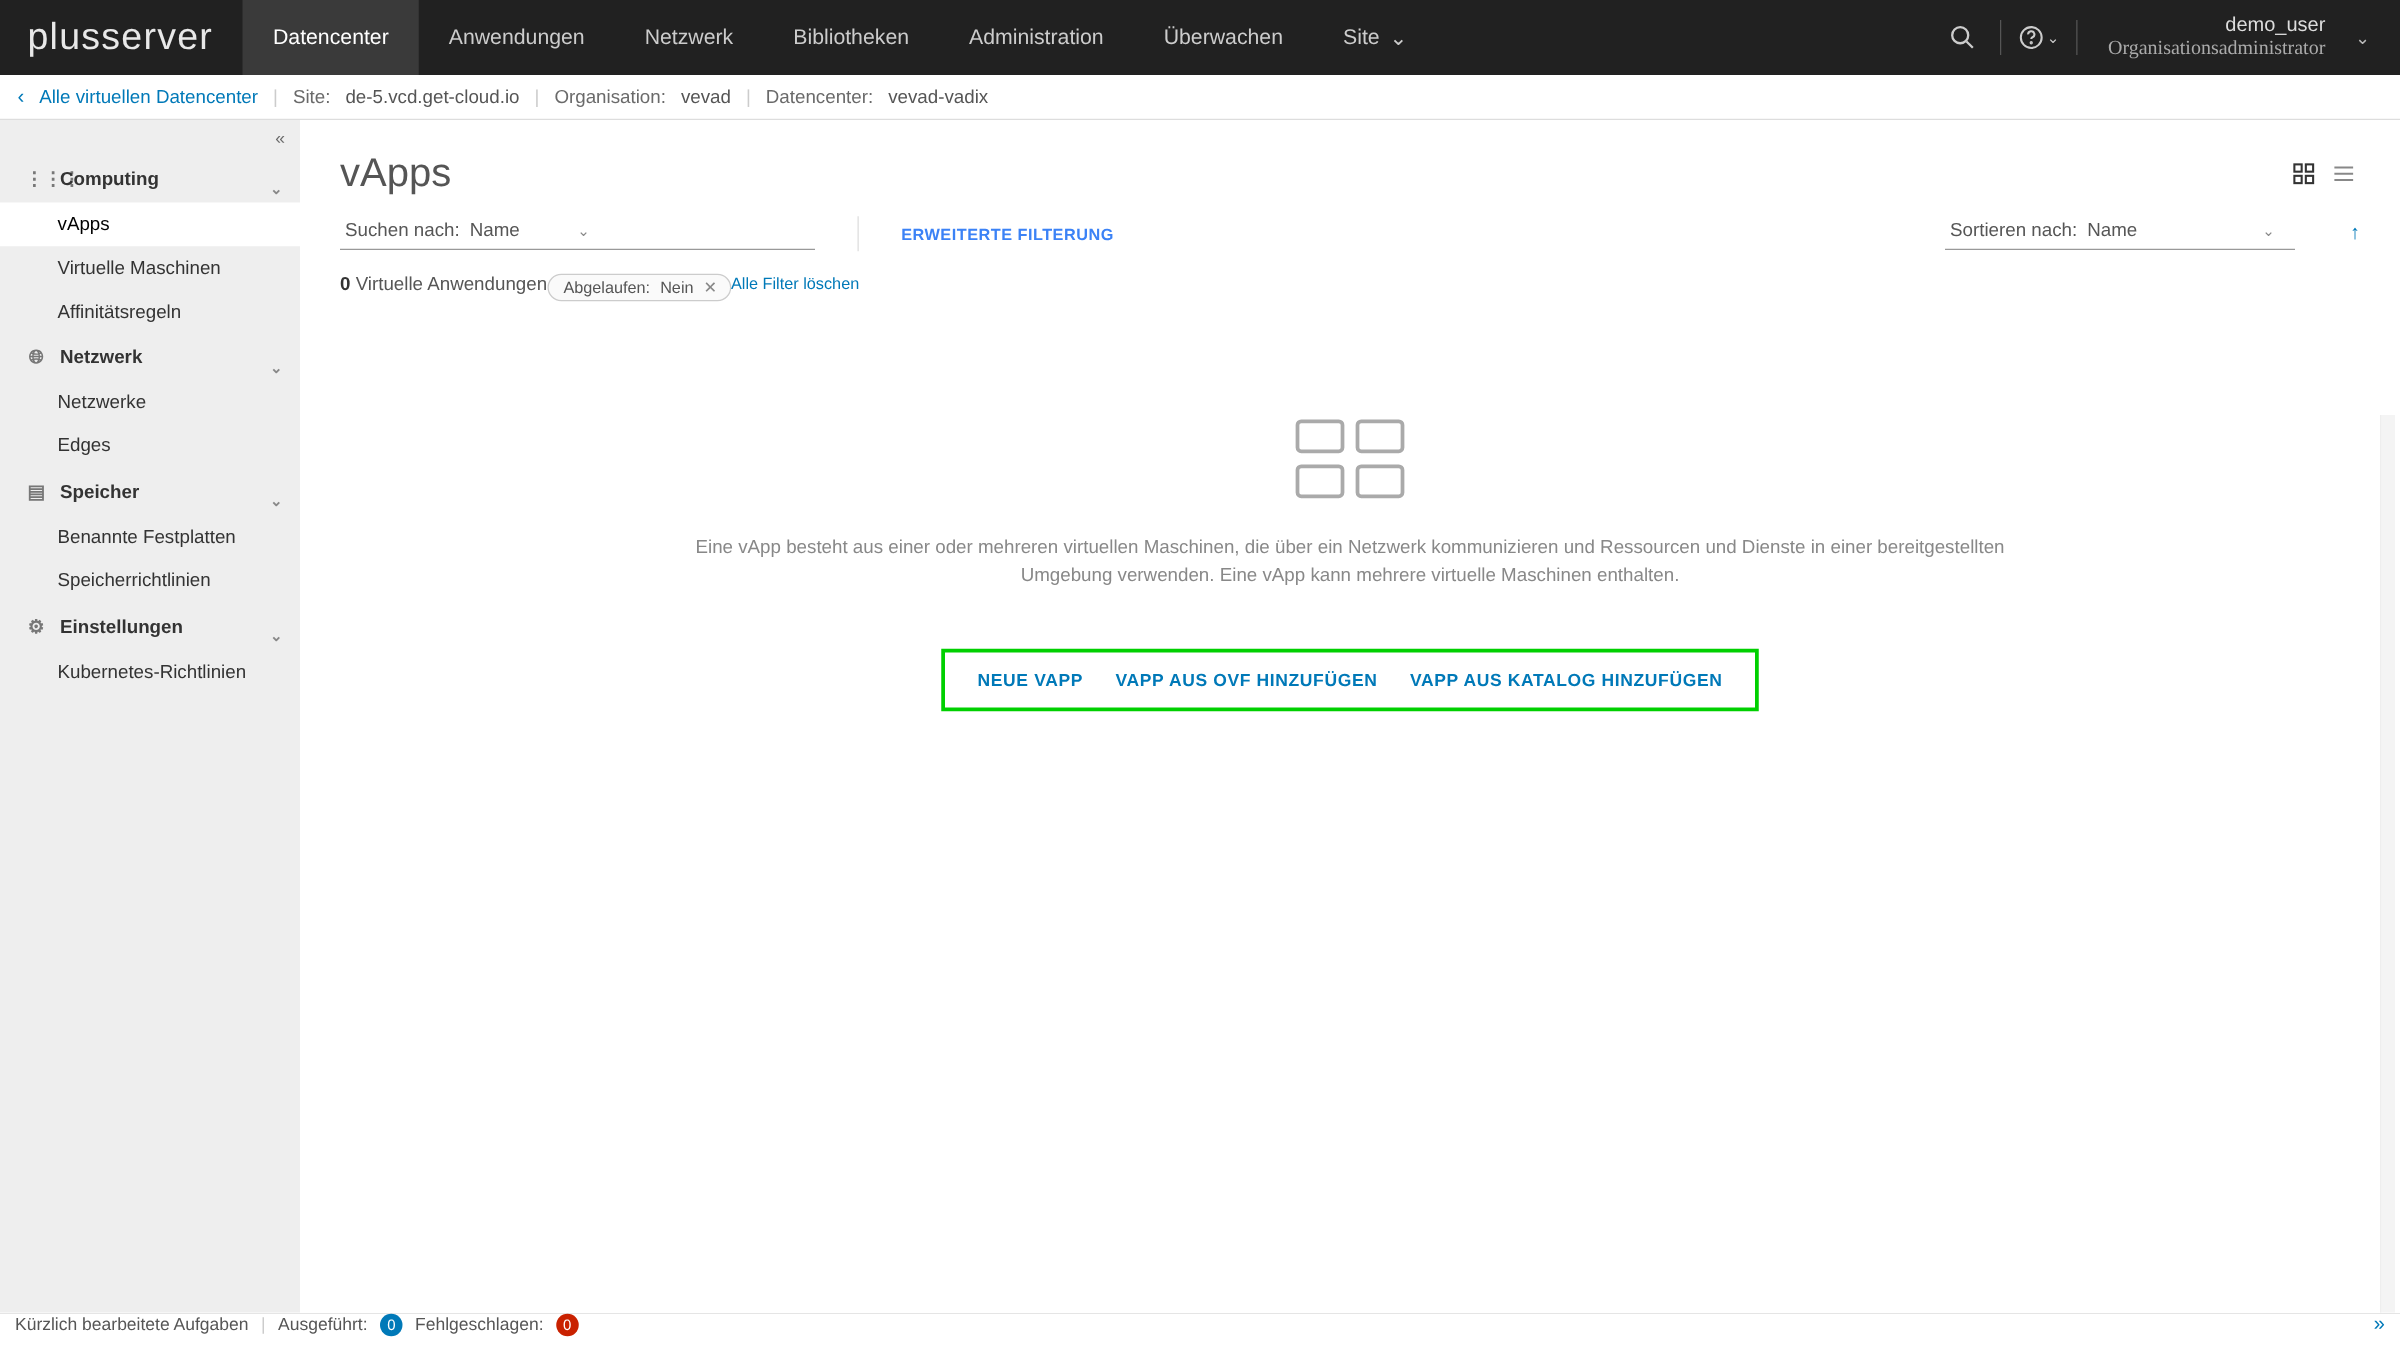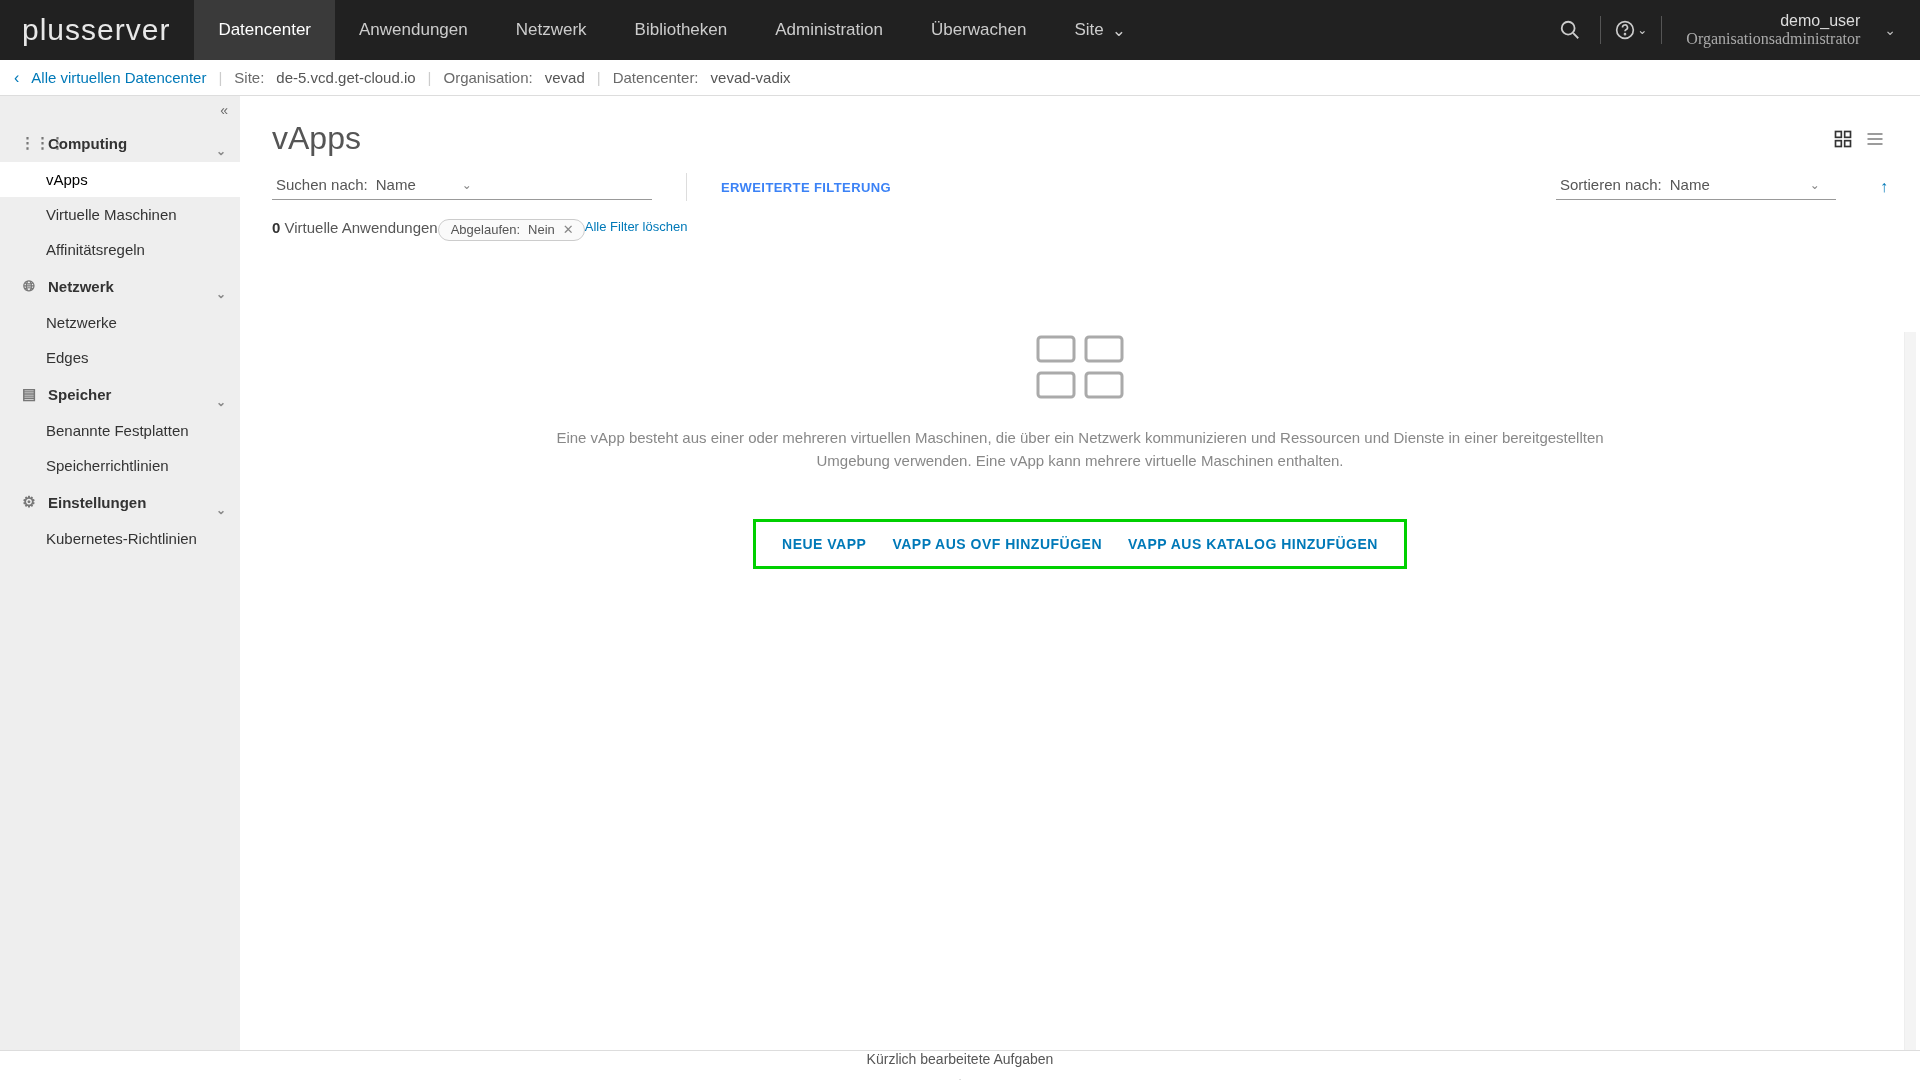--- a/index.html
+++ b/index.html
@@ -63,21 +63,21 @@
   .empty-state { flex:1; display:flex; flex-direction:column; align-items:center; justify-content:flex-start; padding-top:90px; text-align:center; }
   .empty-svg { margin-bottom:24px; }
   .empty-title { font-size:30px; color:#6a6a6a; margin-bottom:14px; font-weight:400;}
   .empty-desc { max-width:1060px; color:#888; font-size:15px; line-height:1.5; margin-bottom:20px; }
   .action-row { display:flex; gap:26px; border:3px solid #00d000; padding:14px 26px;margin-top:27px; }
   .action-link { color:#0079b8; font-size:14px; letter-spacing:0.5px; cursor:pointer; font-weight:600; }
 
   .content-scroll-indicator { position:absolute; right:4px; top:236px; bottom:0; width:12px; background: #f4f4f4; border-left:1px solid #eee;}
 
   
-  .footer { position:fixed; bottom:0; left:0; right:0; height:30px; background:#fff; border-top:1px solid #ddd; display:flex; align-items:center; padding:0 12px; font-size:14px; color:#565656; gap:10px;flex-direction:column; }
+  .footer { position:fixed; bottom:0; left:0; right:0; height:30px; background:#fff; border-top:1px solid #ddd; display:flex; padding:0 12px; font-size:14px; color:#565656; gap:10px; }
   .footer .sep { color:#ccc;}
   .badge { display:inline-flex; align-items:center; justify-content:center; min-width:18px; height:18px; border-radius:10px; color:#fff; font-size:12px; padding:0 5px; }
   .badge.blue { background:#0079b8; }
   .badge.red { background:#c92100; }
   .footer .expand { margin-left:auto; color:#0079b8; font-size:16px; cursor:pointer; }
 </style>
 </head>
 <body>
 
 <div class="topbar">

